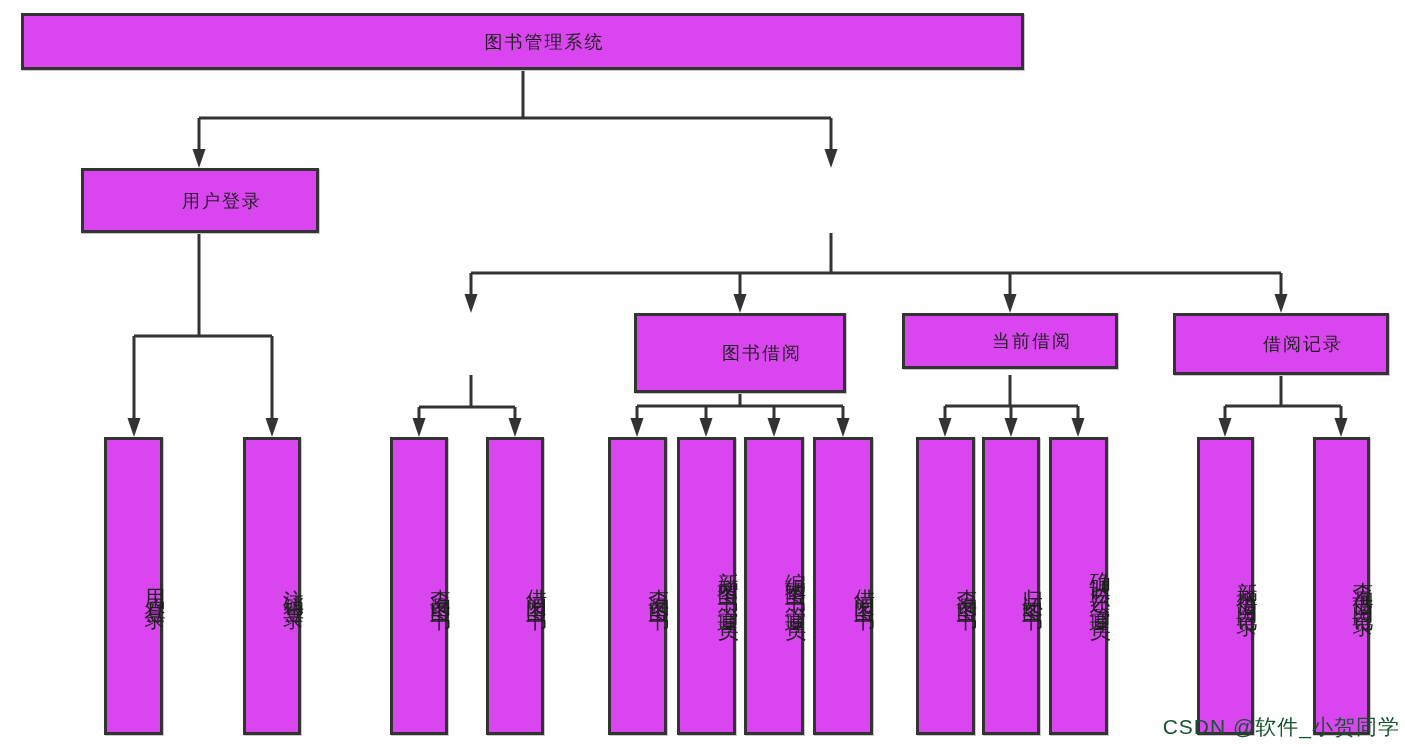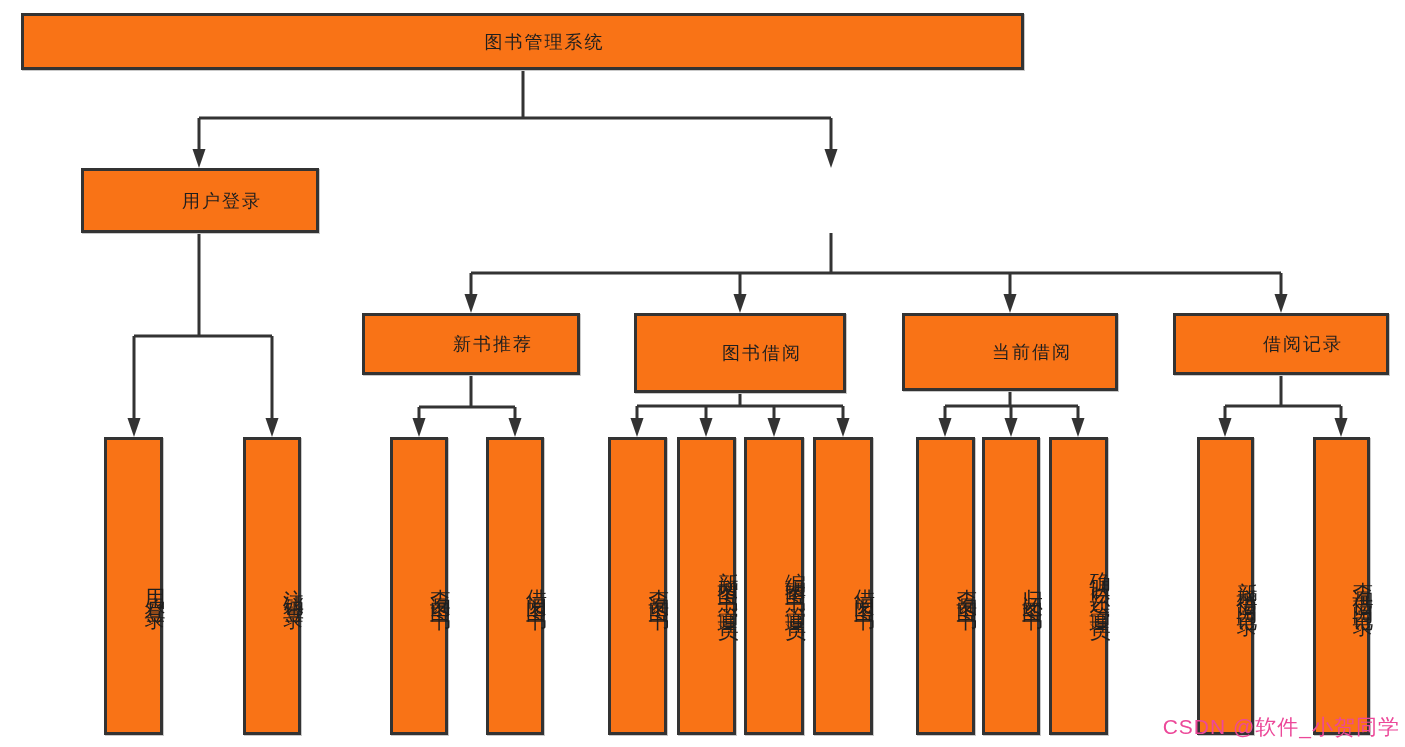--- a/index.html
+++ b/index.html
@@ -19,21 +19,21 @@
     position: absolute;
     left: 0;
     top: 0;
     width: 1405px;
     height: 747px;
     z-index: 1;
   }
   .node {
     position: absolute;
     box-sizing: border-box;
-    background: #f97316;
+    background: #d946ef;
     border: 3px solid #333333;
     color: #1f1f1f;
     display: flex;
     align-items: center;
     justify-content: center;
     z-index: 2;
     box-shadow: 1px 1px 0 #c9c9c9;
     padding-left: 44px;
   }
   .hnode {
@@ -49,21 +49,21 @@
     line-height: 1;
   }
   
   .n-root   { left: 21px;  top: 13px;  width: 1003px; height: 57px; }
   
   .n-login  { left: 81px;  top: 168px; width: 238px; height: 65px; }
   .n-mgmt   { left: 714px; top: 168px; width: 234px; height: 65px; }
   
   .n-newbook { left: 362px;  top: 313px; width: 218px; height: 62px; }
   .n-borrow  { left: 634px;  top: 313px; width: 212px; height: 80px; }
-  .n-current { left: 902px;  top: 313px; width: 216px; height: 78px; }
+  .n-current { left: 902px;  top: 313px; width: 216px; height: 56px; }
   .n-records { left: 1173px; top: 313px; width: 216px; height: 62px; text-align: right; }
   
   .leaf { top: 437px; height: 298px; }
   .n-a1 { left: 104px;  width: 59px; }
   .n-a2 { left: 243px;  width: 58px; }
   .n-b1 { left: 390px;  width: 58px; }
   .n-b2 { left: 486px;  width: 58px; }
   .n-c1 { left: 608px;  width: 59px; }
   .n-c2 { left: 677px;  width: 59px; }
   .n-c3 { left: 744px;  width: 60px; }
@@ -71,21 +71,21 @@
   .n-d1 { left: 916px;  width: 59px; }
   .n-d2 { left: 982px;  width: 58px; }
   .n-d3 { left: 1049px; width: 59px; }
   .n-e1 { left: 1197px; width: 57px; }
   .n-e2 { left: 1313px; width: 57px; }
   .watermark {
     position: absolute;
     right: 5px;
     bottom: 6px;
     z-index: 3;
-    color: #ec4899;
+    color: #14532d;
     font-size: 21px;
     letter-spacing: 1px;
     white-space: nowrap;
     margin-left: 30px;
   }
 </style>
 </head>
 <body>
 
 <div class="stage">
@@ -145,21 +145,20 @@
       <polygon points="1071.5,418 1084.5,418 1078,437"></polygon>
       <polygon points="1218.5,418 1231.5,418 1225,437"></polygon>
       <polygon points="1334.5,418 1347.5,418 1341,437"></polygon>
     </g>
   </svg>
 
   <div class="node hnode n-root">图书管理系统</div>
 
   <div class="node hnode n-login">用户登录</div>
 
-  <div class="node hnode n-newbook">新书推荐</div>
   <div class="node hnode n-borrow">图书借阅</div>
   <div class="node hnode n-current">当前借阅</div>
   <div class="node hnode n-records">借阅记录</div>
 
   <div class="node vnode leaf n-a1">
     <span>用户登录</span>
   </div>
   <div class="node vnode leaf n-a2">
     <span>注销登录</span>
   </div>

